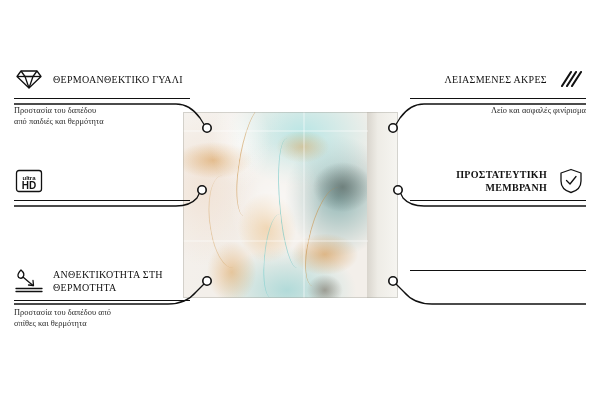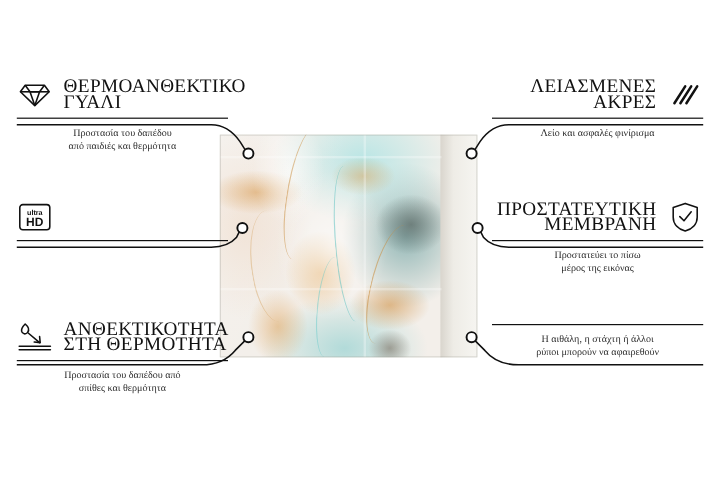--- a/index.html
+++ b/index.html
@@ -107,40 +107,39 @@
   .feature.right .feat-head { flex-direction: row-reverse; }
 
   .feat-icon {
     flex: 0 0 auto;
     width: 30px; height: 28px;
     display: flex; align-items: center; justify-content: center;
     color: #000000;
   }
   .feat-title {
     font-family: "Liberation Serif", serif;
-    font-size: 16px;
+    font-size: 10px;
     line-height: 13px;
     letter-spacing: .3px;
     color: #111;
     text-transform: uppercase;
     flex: 1 1 auto;
   }
   .feat-rule {
     margin-top: 4px;
     height: 0;
     border-top: 1.3px solid #111;
     width: 100%;
   }
   .feat-desc {
     margin-top: 6px;
     font-family: "Liberation Serif", serif;
     font-size: 8.4px;
     line-height: 11px;
     color: #2a2a2a;
-    text-align: center;
   }
 
   svg { display: block; overflow: visible; }
 </style>
 </head>
 <body>
 
 <div id="root">
 
   <div class="product-stage">
@@ -252,34 +251,32 @@
             <path d="M2,23.5 L28,23.5"></path>
           </g>
         </svg>
       </span>
       <span class="feat-title">ΑΝΘΕΚΤΙΚΟΤΗΤΑ ΣΤΗ ΘΕΡΜΟΤΗΤΑ</span>
     </div>
     <div class="feat-rule"></div>
     <div class="feat-desc">Προστασία του δαπέδου από<br>σπίθες και θερμότητα</div>
   </div>
 
-  <div class="feature right" style="top:166px;">
+  <div class="feature right" style="top:166px;font-weight:bold;">
     <div class="feat-head">
       <span class="feat-icon">
         <svg width="24" height="26" viewBox="0 0 24 26">
           <g fill="none" stroke="#111" stroke-width="1.3" stroke-linejoin="round" stroke-linecap="round">
             <path d="M12,1.5 L22,5 L22,13 C22,19 17.5,23 12,24.5 C6.5,23 2,19 2,13 L2,5 Z"></path>
             <path d="M7.5,12.5 L11,16 L17,8.5"></path>
           </g>
         </svg>
       </span>
       <span class="feat-title">ΠΡΟΣΤΑΤΕΥΤΙΚΗ ΜΕΜΒΡΑΝΗ</span>
     </div>
     <div class="feat-rule"></div>
-    <div class="feat-desc">Προστατεύει το πίσω<br>μέρος της εικόνας</div>
   </div>
 
   <div class="feature right" style="top:266px;">
     <div class="feat-rule"></div>
-    <div class="feat-desc">Η αιθάλη, η στάχτη ή άλλοι<br>ρύποι μπορούν να αφαιρεθούν</div>
   </div>
 
 </div>
 
 </body></html>

